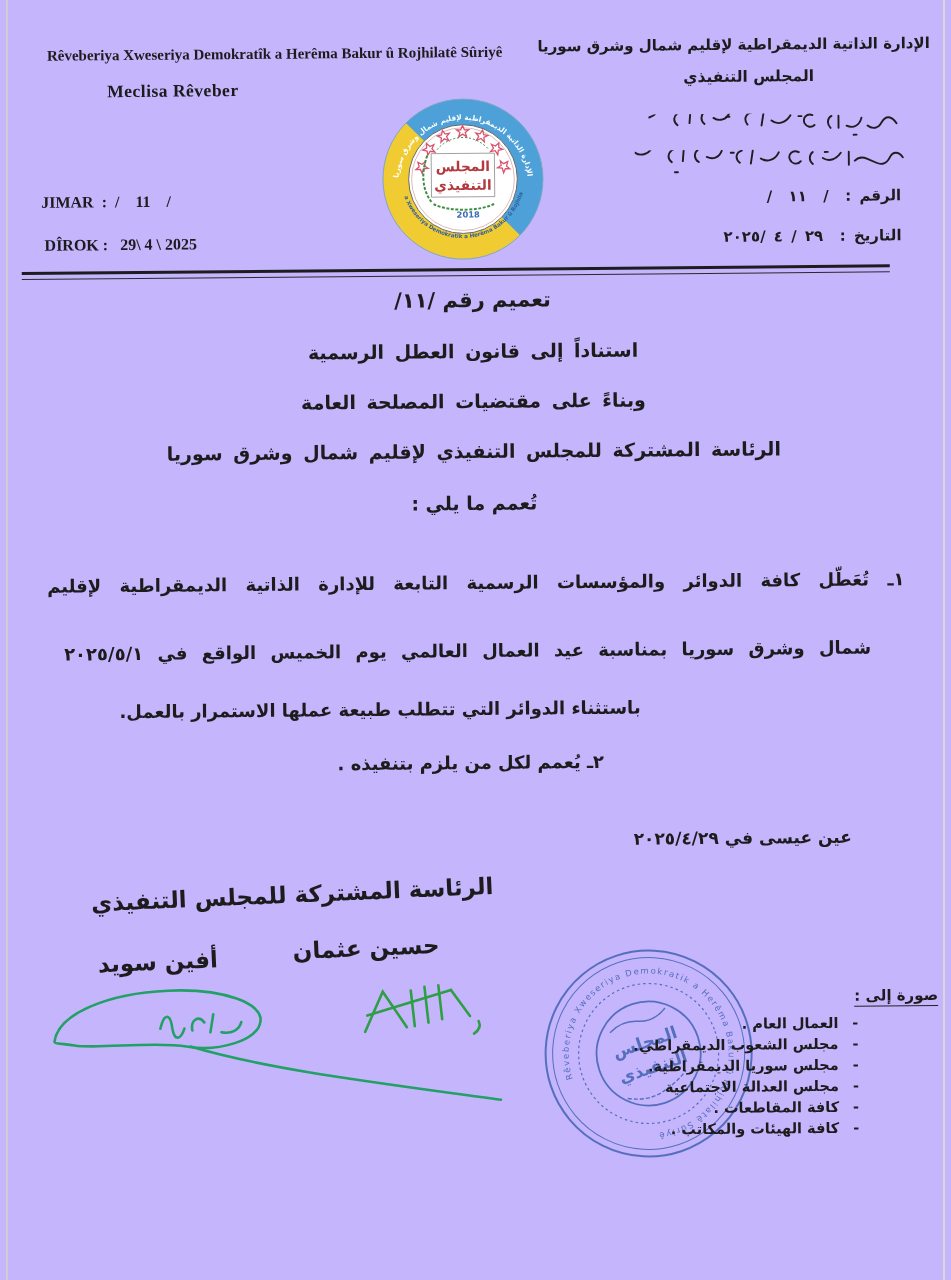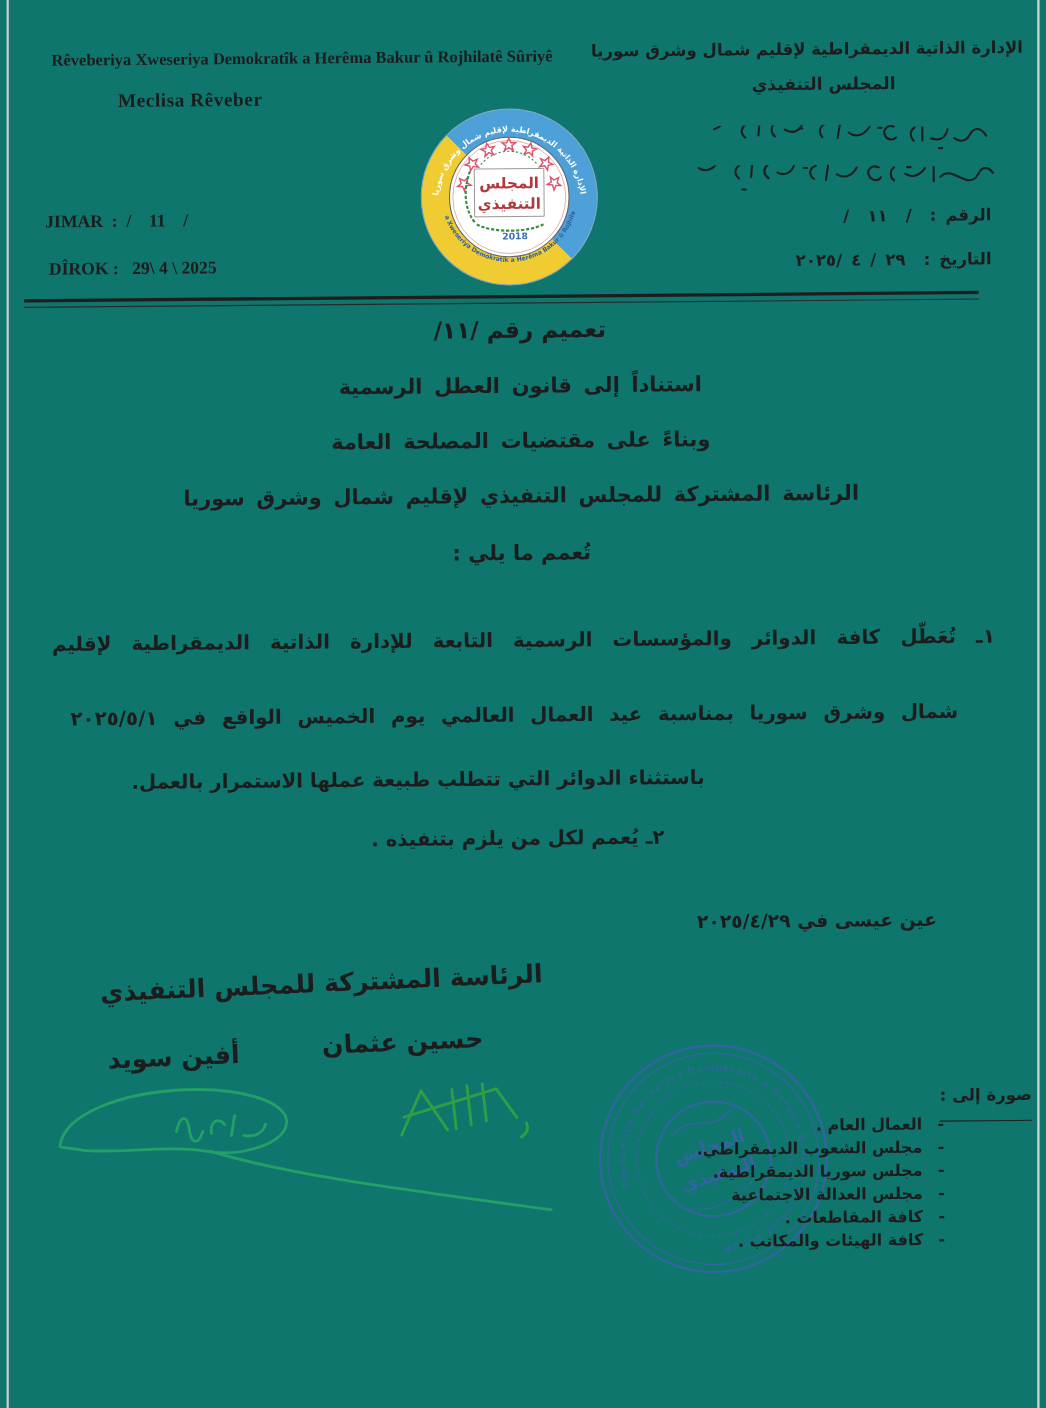--- a/index.html
+++ b/index.html
@@ -1,30 +1,30 @@
 <!DOCTYPE html>
 <html lang="ar"><head>
 <meta charset="utf-8">
 <style>
   html,body{margin:0;padding:0;background:#e9e9e9;}
-  .page{position:relative;width:951px;height:1280px;background:#0f766e;overflow:hidden;
+  .page{position:relative;width:951px;height:1280px;background:#c4b5fd;overflow:hidden;
         font-family:"DejaVu Sans",sans-serif;color:#1c1c1c;}
   .edge{position:absolute;top:0;bottom:0;width:2px;background:#cfcfcf;}
   .edge.left{left:6px;}
   .edge.right{left:943px;background:#d8d8d8;}
   .scan{position:absolute;inset:0;transform:rotate(-0.5deg);transform-origin:50% 50%;}
   .abs{position:absolute;}
   .pre{white-space:pre;}
   .latin{font-family:"Liberation Serif",serif;font-weight:bold;}
   .ar{direction:rtl;font-weight:bold;font-family:"DejaVu Sans",sans-serif;}
   .center{left:0;right:0;text-align:center;}
   .rule{position:absolute;left:25px;width:868px;height:4px;border-top:3px solid #1d1d1d;border-bottom:1px solid #2a2a2a;}
   .copy-item{direction:rtl;text-align:right;font-weight:bold;font-size:14.5px;line-height:21px;}
   .copy-dash{margin-left:14px;}
-  .copies-head{direction:rtl;font-weight:bold;font-size:15px;border-bottom:1.6px solid #222;padding-bottom:14px;}
+  .copies-head{direction:rtl;font-weight:bold;font-size:15px;border-bottom:1.6px solid #222;padding-bottom:1px;}
   svg text{font-family:"DejaVu Sans",sans-serif;}
   .stamp-wrap{mix-blend-mode:multiply;opacity:.82;}
 </style>
 </head>
 <body>
 
 <div class="page">
   <div class="edge left"></div>
   <div class="edge right"></div>
 

